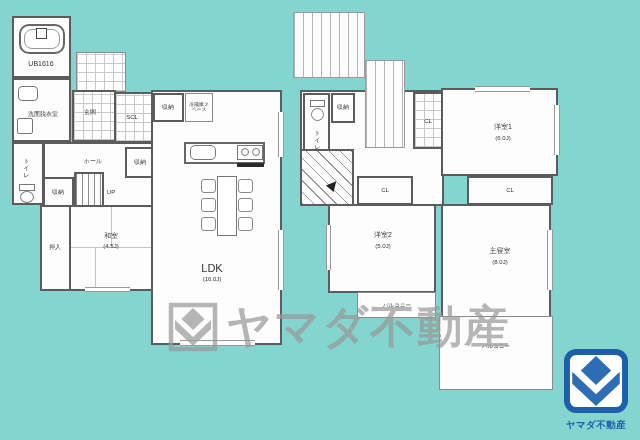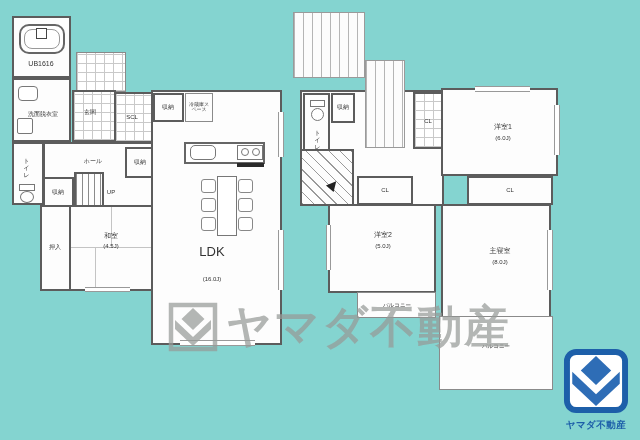--- a/index.html
+++ b/index.html
@@ -99,21 +99,21 @@
     <div class="icon fix" style="left:252px;top:148px;width:8px;height:8px;border-radius:50%;"></div>
     <div class="icon" style="left:237px;top:163px;width:27px;height:4px;background:#2a2a2a;"></div>
 
     <div class="icon fix" style="left:217px;top:176px;width:20px;height:60px;"></div>
     <div class="chair" style="left:201px;top:179px;"></div>
     <div class="chair" style="left:201px;top:198px;"></div>
     <div class="chair" style="left:201px;top:217px;"></div>
     <div class="chair" style="left:238px;top:179px;"></div>
     <div class="chair" style="left:238px;top:198px;"></div>
     <div class="chair" style="left:238px;top:217px;"></div>
-    <span class="lbl" style="left:212px;top:252px;font-size:13px;">LDK</span>
+    <span class="lbl" style="left:212px;top:268px;font-size:11px;">LDK</span>
     <span class="lbl sm" style="left:212px;top:279px;">(16.0J)</span>
 
     <div class="winV" style="left:278px;top:112px;width:6px;height:45px;"></div>
     <div class="winV" style="left:278px;top:230px;width:6px;height:60px;"></div>
     <div class="winH" style="left:180px;top:340px;width:75px;height:6px;"></div>
     <div class="winH" style="left:85px;top:287px;width:45px;height:5px;"></div>
   </div>
 
   <div>
     <div class="vstripe" style="left:293px;top:12px;width:72px;height:66px;"></div>

